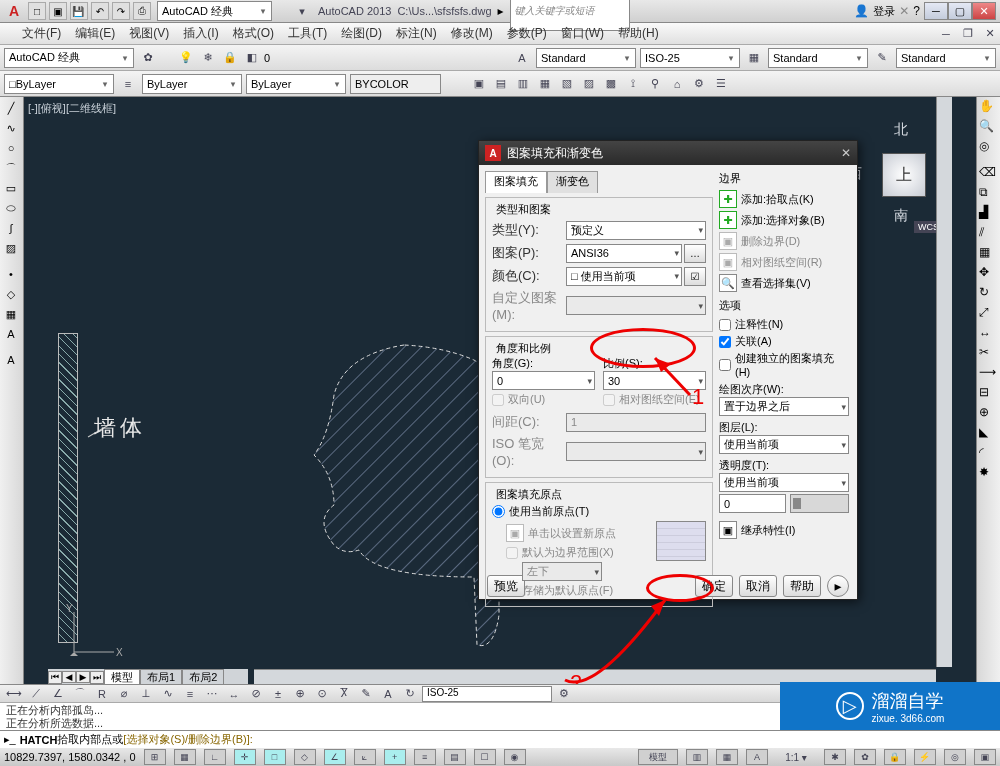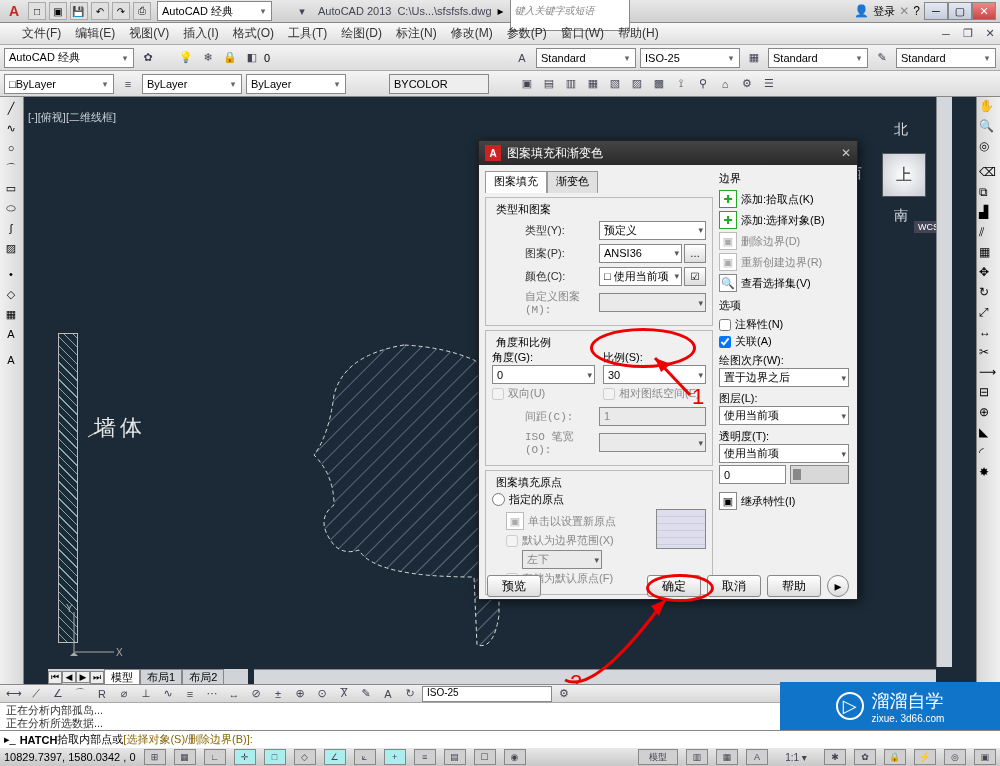--- a/index.html
+++ b/index.html
@@ -28,21 +28,21 @@
 .tb-group { display: flex; gap: 2px; align-items: center; }
 .tb-btn { width: 20px; height: 20px; border: 1px solid transparent; display:flex; align-items:center; justify-content:center; font-size:11px; color:#445;}
 
 .propbar2 { height: 26px; background: linear-gradient(#f4f4f4,#dcdcdc); display: flex; align-items: center; gap: 4px; border-bottom: 1px solid #888; padding: 0 4px;}
 
 .workarea { height: 588px; display: flex; position: relative; background: #1b2a36; }
 .ltool { width: 24px; background: linear-gradient(90deg,#f0f0f0,#d8d8d8); border-right: 1px solid #888; display: flex; flex-direction: column; gap: 2px; padding: 2px;}
 .ltool .vt { width: 18px; height: 18px; display:flex; align-items:center; justify-content:center; font-size:11px;}
 .sep { height: 4px; }
 .canvas { flex: 1; position: relative; background: #1b2a36; }
-.view-label { position: absolute; top: 13px; left: 4px; color: #c8d0d8; font-size: 11px; }
+.view-label { position: absolute; top: 4px; left: 4px; color: #c8d0d8; font-size: 11px; }
 .wall-rect { position: absolute; left: 34px; top: 236px; width: 20px; height: 310px; border: 1px solid #bbb; background: repeating-linear-gradient(45deg, transparent, transparent 5px, #8aa 5px, #8aa 6px); }
 .wall-label { position: absolute; left: 70px; top: 316px; color: #e8e8e8; font-size: 22px; letter-spacing: 4px; }
 .wall-line { position: absolute; left: 62px; top: 332px; width: 30px; height: 1px; background: #ccc; transform: rotate(-30deg); }
 
 .hatch-shape { position: absolute; left: 280px; top: 248px; width: 200px; height: 320px; overflow: visible; }
 
 .ucs { position: absolute; left: 40px; bottom: 20px; color: #aaa; font-size: 12px; }
 .nav-cube { position: absolute; right: 14px; top: 16px; width: 120px; height: 120px; }
 .nav-cube .face { position: absolute; left: 40px; top: 40px; width: 44px; height: 44px; background: radial-gradient(#fff,#c8ccd4); border: 1px solid #555; display:flex; align-items:center; justify-content:center; font-size:16px; color:#333;}
 .nav-cube .dir { position: absolute; color: #d8dde4; font-size: 14px; }
@@ -64,42 +64,42 @@
 .dlg-title .x { margin-left:auto; color:#ccc; }
 .dlg-body { padding: 6px; display: flex; gap: 6px; height: 406px;}
 .dlg-left { width: 228px; }
 .dlg-right { width: 130px; }
 .dlg-tabs { display:flex; height: 22px; }
 .dlg-tab { padding: 2px 8px; border: 1px solid #999; background:#fff; font-size:11px; border-bottom:none;}
 .dlg-tab.inactive { background:#e0e0e0; }
 .fieldset { border: 1px solid #bbb; margin-top: 4px; padding: 4px 6px 6px 6px; }
 .fieldset .legend { font-size:11px; margin-top:-10px; background:#f0f0f0; display:inline-block; padding:0 4px;}
 .frow { display:flex; align-items:center; margin: 3px 0; min-height: 20px;}
-.frow .lbl { width: 74px; font-size:11px; color:#333;margin-left:33px;}
-.frow .lbl.disabled { color:#888;font-family:Liberation Mono, monospace; }
+.frow .lbl { width: 74px; font-size:13px; color:#333;}
+.frow .lbl.disabled { color:#888; }
 .fcombo { flex:1; height:19px; background:#fff; border:1px solid #888; font-size:11px; padding:0 4px; display:flex; align-items:center; position:relative;}
 .fcombo.disabled { background:#eaeaea; color:#888;}
 .fcombo .arrow { position:absolute; right:2px; font-size:9px; color:#555;}
 .fbtn { width:22px; height:19px; border:1px solid #888; background:linear-gradient(#fff,#ddd); margin-left:2px; display:flex;align-items:center;justify-content:center;font-size:10px;}
 .swatch { flex:1; height:19px; border:1px solid #888; background: repeating-linear-gradient(45deg, #445 0 1px, transparent 1px 4px), #888; }
 .two-col { display:flex; gap:8px;}
 .two-col > div { flex:1; }
 .check { display:flex; align-items:center; gap:4px; font-size:11px; margin: 2px 0;}
 .check input { width:12px; height:12px; }
 .check.disabled { color:#888; }
 .radio { display:flex; align-items:center; gap:4px; font-size:11px; margin: 2px 0;}
 .preview-box { width: 50px; height: 40px; border: 1px solid #888; background: repeating-linear-gradient(#dde 0 6px, #ccd 6px 7px), #dde; margin-left: auto;}
 .side-section { font-size:11px; margin-bottom: 6px;}
 .side-section .head { margin-bottom: 4px; }
 .side-item { display:flex; align-items:center; gap:4px; font-size:11px; margin: 3px 0; }
 .side-ibtn { width:18px; height:18px; border:1px solid #888; background:#fff; display:flex;align-items:center;justify-content:center;font-size:11px; }
 .side-ibtn.green { color:#2a2; border-color:#2a2;}
 .side-ibtn.disabled { color:#aaa; border-color:#bbb;}
 .dlg-footer { display:flex; gap:6px; padding: 4px 8px; justify-content: flex-start; align-items:center;}
-.btn { height:22px; padding:0 14px; border:1px solid #888; background:linear-gradient(#fff,#ddd); font-size:12px; display:flex;align-items:center;justify-content:center; border-radius:3px;}
+.btn { height:22px; padding:0 6px; border:1px solid #888; background:linear-gradient(#fff,#ddd); font-size:12px; display:flex;align-items:center;justify-content:center; border-radius:3px;}
 .btn.arrow { padding:0; width:22px; font-size:14px; border-radius:11px;}
 
 .red-ellipse { position:absolute; border:3px solid #e00; border-radius:50%; pointer-events:none; }
 
 .bottom-bars { position:absolute; left:0; right:0; bottom: 36px; height: 46px; background:#fff; border-top:1px solid #888; font-size:11px;}
 .bottom-bars .tool-row { height:18px; background:linear-gradient(#f0f0f0,#d8d8d8); display:flex; align-items:center; padding: 0 4px; gap:2px; border-bottom:1px solid #aaa;}
 .bottom-bars .tool-row .w { width:130px; background:#fff; border:1px solid #888; height:16px; font-size:10px; padding:0 4px;}
 .bottom-bars .cmd-hist { padding: 1px 6px; color:#333; line-height: 13px;}
 .cmd-line { height: 18px; background:#fff; border-top:1px solid #888; display:flex; align-items:center; padding:0 4px; font-size:11px;}
 .cmd-line .gold { color:#886600; }
@@ -207,21 +207,21 @@
   <div class="combo" style="width:110px;">□ <span>ByLayer</span><span class="arrow">▾</span></div>
   <div class="tb-btn">≡</div>
   <div class="combo" style="width:100px;">
       <span>ByLayer</span>
       <span class="arrow">▾</span>
     </div>
   <div class="combo" style="width:100px;">
       <span>ByLayer</span>
       <span class="arrow">▾</span>
     </div>
-  <div class="combo" style="width:100px;background:#eee;margin-left:39px;">
+  <div class="combo" style="width:91px;background:#eee;">
       <span>BYCOLOR</span>
     </div>
   <div style="width:20px;"></div>
   <div class="tb-group">
     <div class="tb-btn">▣</div>
     <div class="tb-btn">▤</div>
     <div class="tb-btn">▥</div>
     <div class="tb-btn">▦</div>
     <div class="tb-btn">▧</div>
     <div class="tb-btn">▨</div>
@@ -407,22 +407,22 @@
         <div class="frow">
             <div class="lbl disabled">ISO 笔宽(O):</div>
             <div class="fcombo disabled">
               <span class="arrow">▾</span>
             </div>
           </div>
       </div>
       <div class="fieldset">
         <div class="legend">图案填充原点</div>
         <div class="radio">
-            <input type="radio" style="">
-            <span>指定的原点</span>
+            <input type="radio" checked="" style="">
+            <span>使用当前原点(T)</span>
           </div>
         <div style="display:flex; gap:6px; align-items:flex-start; padding-left:14px;">
           <div style="flex:1">
             <div class="side-item">
                 <div class="side-ibtn disabled">▣</div>
                 <span style="color:#888;">单击以设置新原点</span>
               </div>
             <div class="check disabled">
                 <input type="checkbox" disabled="" style="">
                 <span>默认为边界范围(X)</span>
@@ -450,36 +450,40 @@
         <div class="side-item">
             <div class="side-ibtn green">✚</div>
             <span>添加:选择对象(B)</span>
           </div>
         <div class="side-item">
             <div class="side-ibtn disabled">▣</div>
             <span style="color:#888;">删除边界(D)</span>
           </div>
         <div class="side-item">
             <div class="side-ibtn disabled">▣</div>
-            <span style="color:#888;">重新创建边界(R)</span>
+            <span style="color:#888;">相对图纸空间(R)</span>
           </div>
         <div class="side-item">
             <div class="side-ibtn">🔍</div>
             <span>查看选择集(V)</span>
           </div>
       </div>
       <div class="side-section">
         <div class="head">选项</div>
         <div class="check">
             <input type="checkbox" style="">
             <span>注释性(N)</span>
           </div>
         <div class="check">
             <input type="checkbox" checked="" style="">
             <span>关联(A)</span>
+          </div>
+        <div class="check">
+            <input type="checkbox" style="">
+            <span>创建独立的图案填充(H)</span>
           </div>
         <div style="font-size:11px;margin-top:4px;">绘图次序(W):</div>
         <div class="fcombo">
             <span>置于边界之后</span>
             <span class="arrow">▾</span>
           </div>
         <div style="font-size:11px;margin-top:4px;">图层(L):</div>
         <div class="fcombo">
             <span>使用当前项</span>
             <span class="arrow">▾</span>

